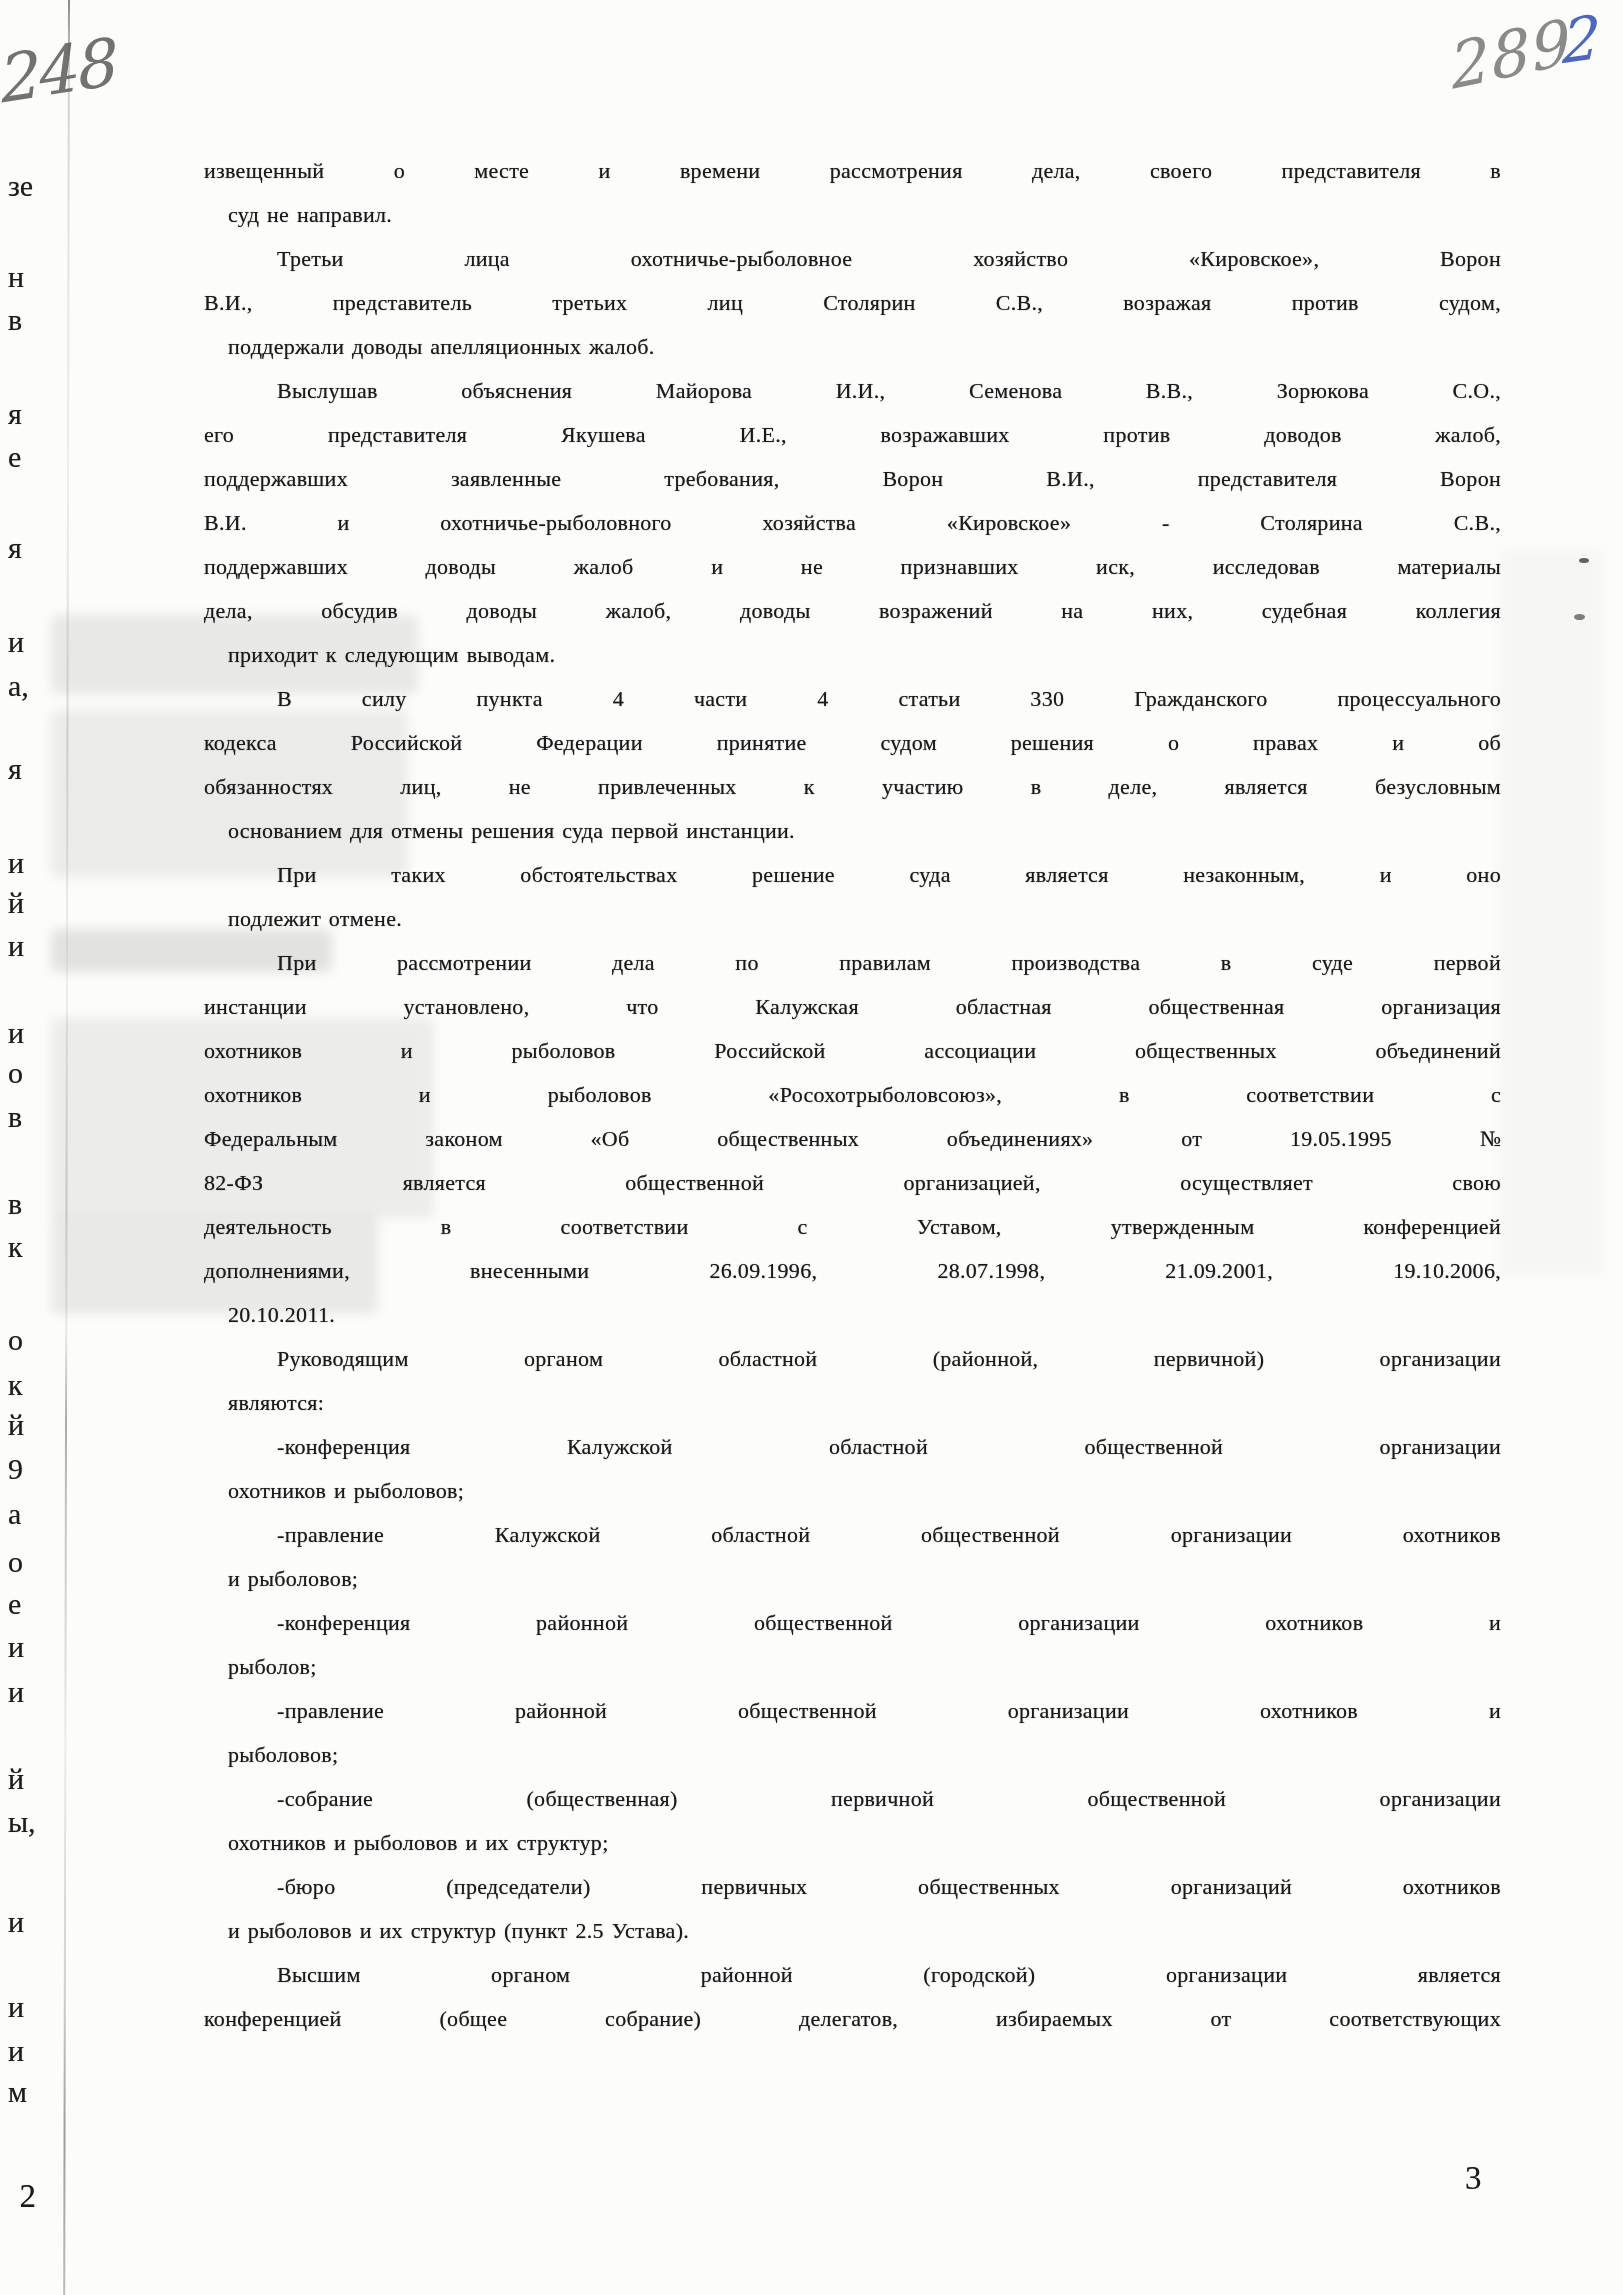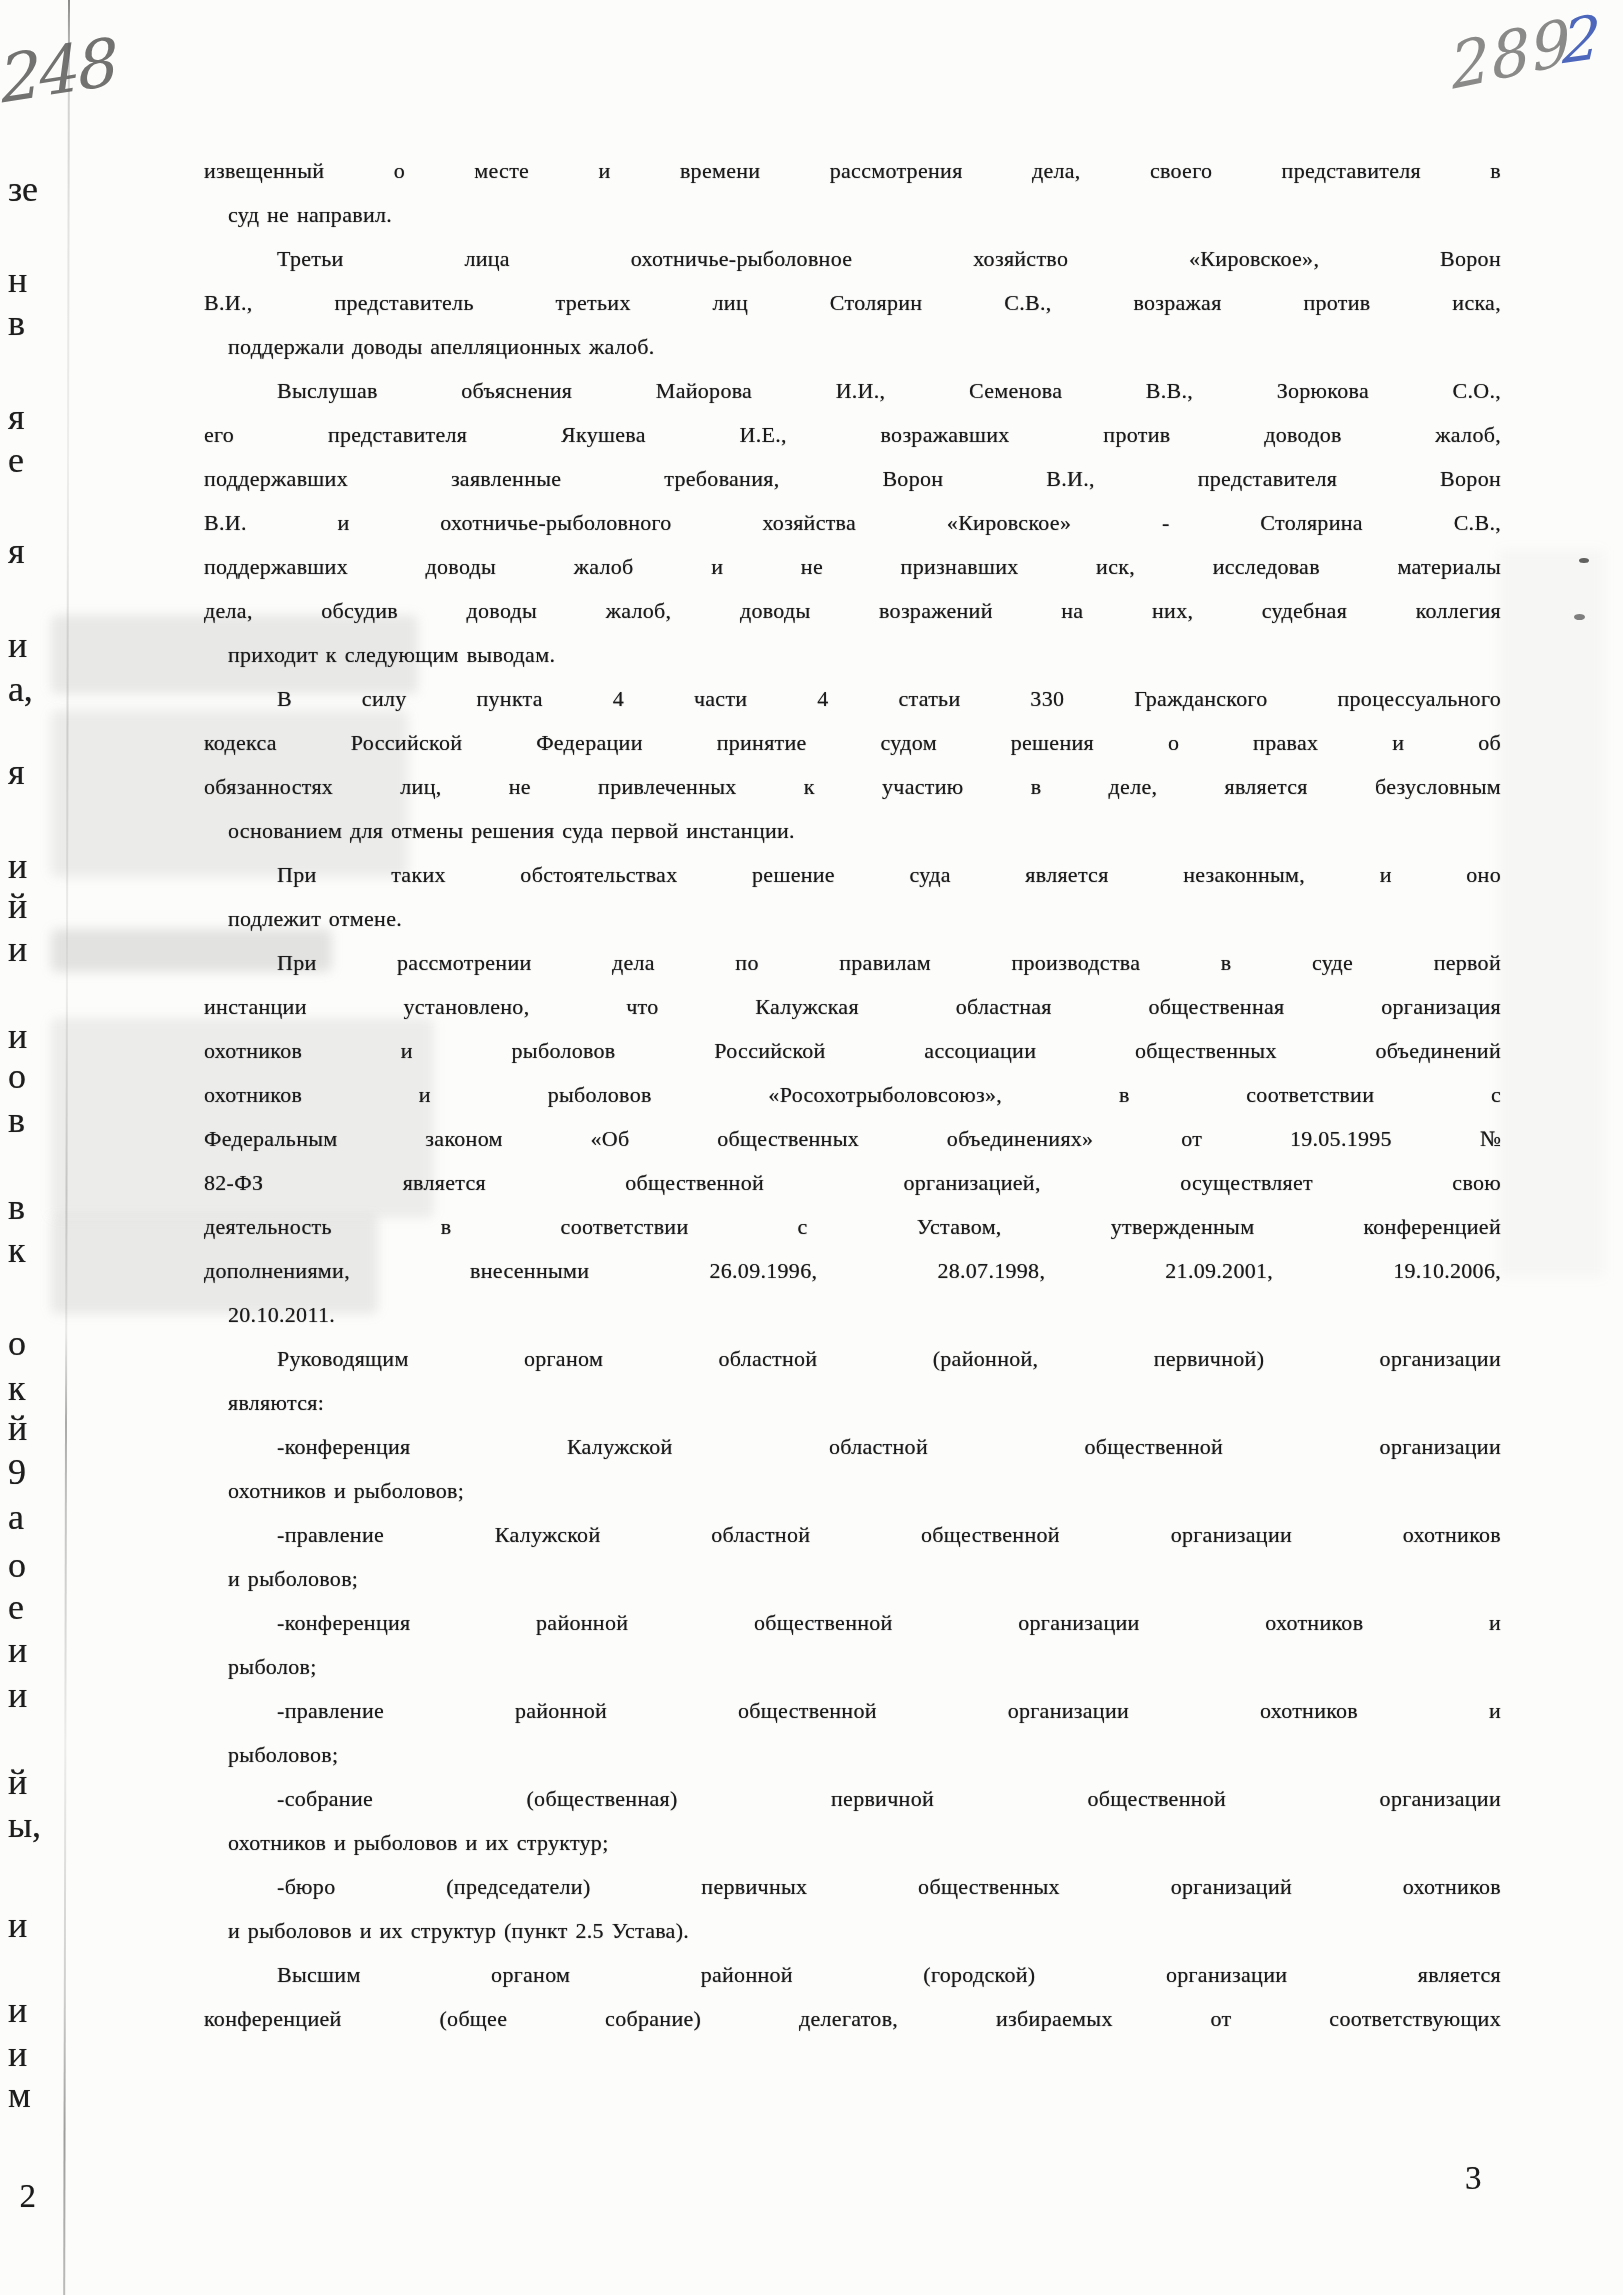--- a/index.html
+++ b/index.html
@@ -44,21 +44,21 @@
     text-align:justify;text-align-last:justify;
     word-spacing:2px;letter-spacing:0.3px;
     text-shadow:0 0 0.8px rgba(12,12,12,.6), 0.7px 1.3px 0 rgba(70,80,110,.06);
     white-space:normal;
   }
   .line.end{text-align-last:left;margin-left:24px;}
   .line.indent{text-indent:73px;font-family:Liberation Serif, serif;}
 
   
   .frag{
-    position:absolute;left:7.9px;font-size:36px;line-height:1;
+    position:absolute;left:7.9px;font-size:30px;line-height:1;
     text-shadow:0 0 0.7px rgba(0,0,0,.55);color:#1d1d1d;
   }
   
   .pageno{position:absolute;font-size:33px;text-shadow:0 0 0.7px rgba(0,0,0,.5);}
   .pageno.left{left:19.6px;top:2178px;}
   .pageno.right{left:1465px;top:2160px;}
 
   .hw{position:absolute;}
   .hw.tl{left:0px;top:17px;}
   .hw.tr{left:1427px;top:0px;}
@@ -120,21 +120,21 @@
       <span class="frag" style="top: 1907px;">и</span>
       <span class="frag" style="top: 1992px;">и</span>
       <span class="frag" style="top: 2036px;">и</span>
       <span class="frag" style="top: 2077px;">м</span>
     </div>
 
   <div class="content" id="content">
       <div class="line">извещенный о месте и времени рассмотрения дела, своего представителя в</div>
       <div class="line end">суд не направил.</div>
       <div class="line indent">Третьи лица охотничье-рыболовное хозяйство «Кировское», Ворон</div>
-      <div class="line">В.И., представитель третьих лиц Столярин С.В., возражая против иска,</div>
+      <div class="line">В.И., представитель третьих лиц Столярин С.В., возражая против судом,</div>
       <div class="line end">поддержали доводы апелляционных жалоб.</div>
       <div class="line indent">Выслушав объяснения Майорова И.И., Семенова В.В., Зорюкова С.О.,</div>
       <div class="line">его представителя Якушева И.Е., возражавших против доводов жалоб,</div>
       <div class="line">поддержавших заявленные требования, Ворон В.И., представителя Ворон</div>
       <div class="line">В.И. и охотничье-рыболовного хозяйства «Кировское» - Столярина С.В.,</div>
       <div class="line">поддержавших доводы жалоб и не признавших иск, исследовав материалы</div>
       <div class="line">дела, обсудив доводы жалоб, доводы возражений на них, судебная коллегия</div>
       <div class="line end">приходит к следующим выводам.</div>
       <div class="line indent">В силу пункта 4 части 4 статьи 330 Гражданского процессуального</div>
       <div class="line">кодекса Российской Федерации принятие судом решения о правах и об</div>

